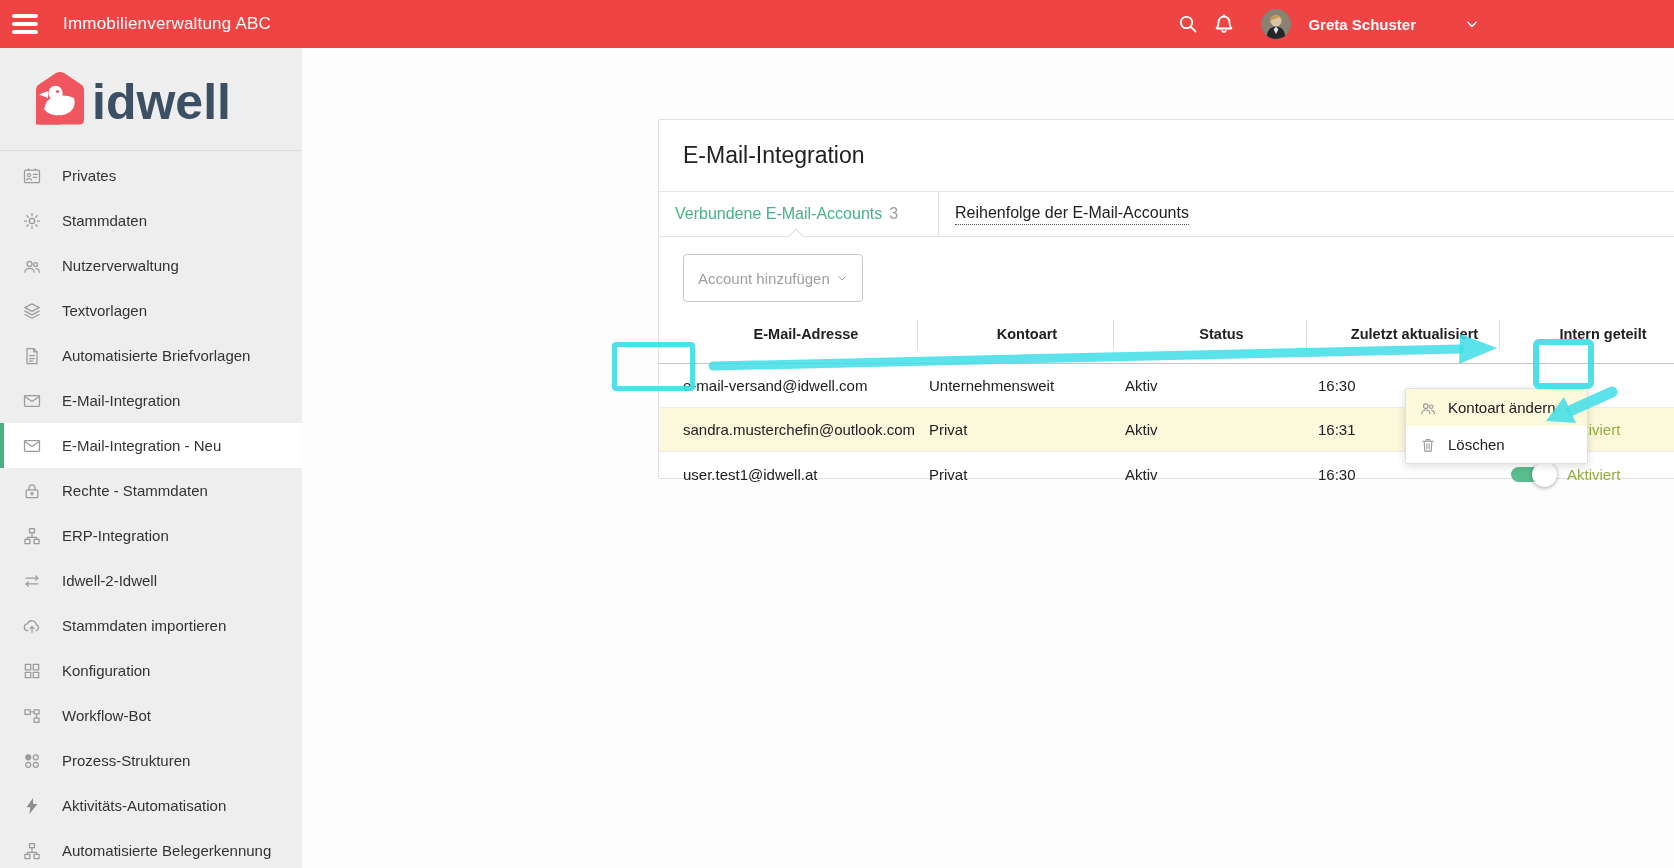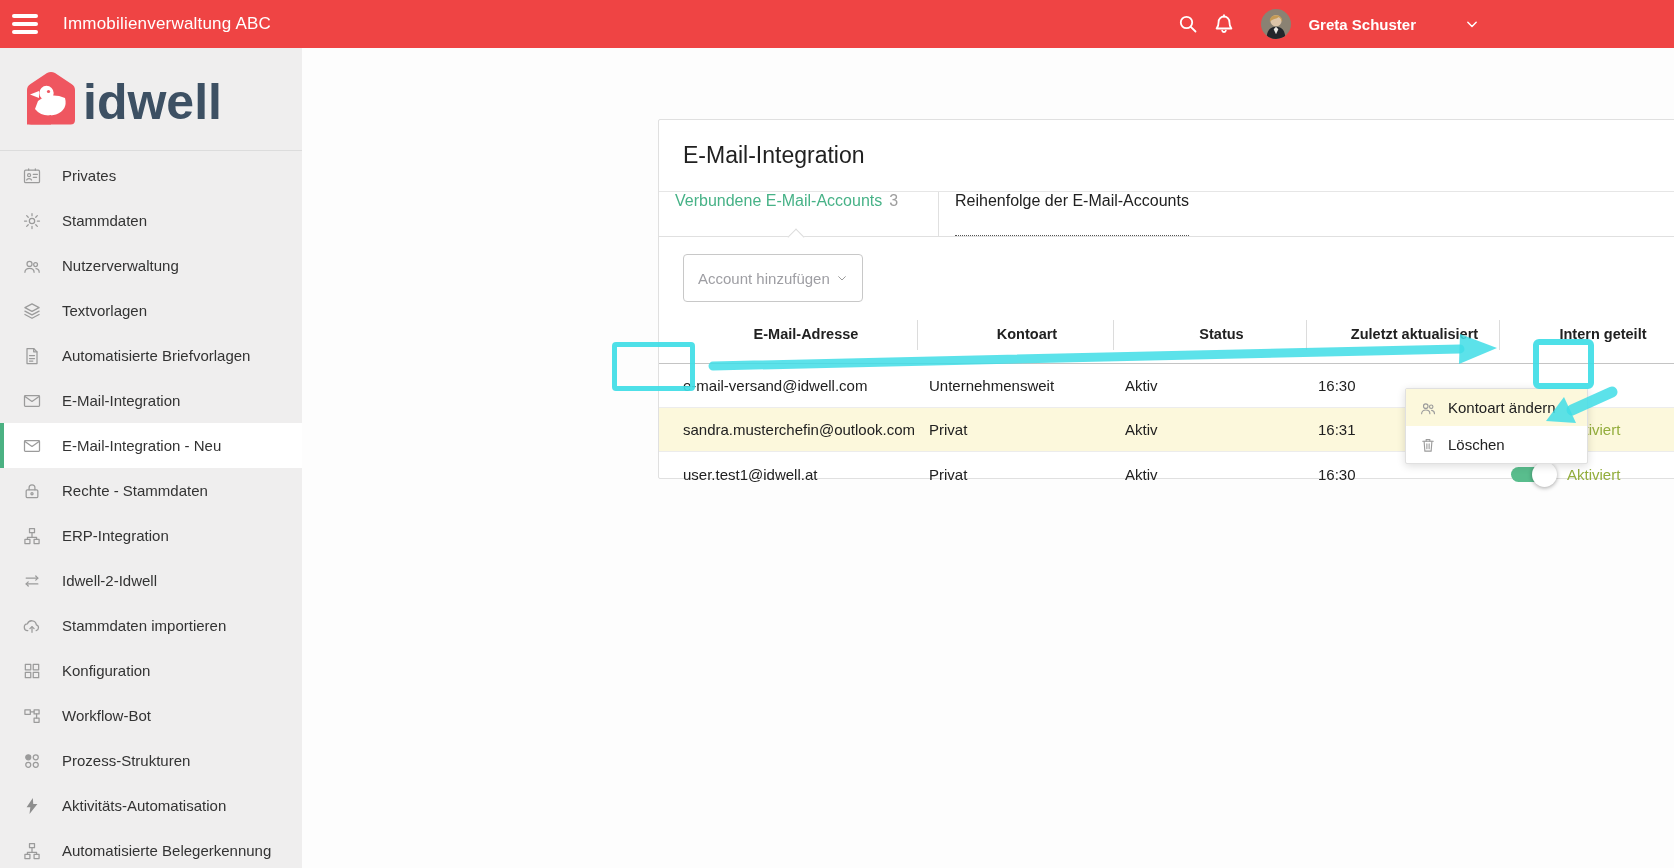--- a/index.html
+++ b/index.html
@@ -15,35 +15,35 @@
     color:#fff;font-size:17px;letter-spacing:.2px;}
   .topbar-right{position:absolute;right:192px;top:0;height:48px;display:flex;align-items:center;}
   .tb-ic{width:24px;height:24px;display:block;}
   .bell{margin-left:12px;}
   .avatar{margin-left:25px;width:30px;height:30px;border-radius:50%;overflow:hidden;flex:0 0 30px;}
   .user-name{margin-left:17px;color:#fff;font-size:15px;font-weight:bold;}
   .tb-chevron{margin-left:46px;width:20px;height:20px;}
 
   
   .sidebar{position:absolute;left:0;top:48px;width:302px;height:820px;background:#efeeee;z-index:10;}
-  .logo-wrap{height:103px;border-bottom:1px solid #dcdcdc;display:flex;align-items:center;padding-left:25px;}
+  .logo-wrap{height:103px;border-bottom:1px solid #dcdcdc;display:flex;align-items:center;padding-left:34px;}
   .side-items{padding-top:2px;}
   .side-item{height:45px;display:flex;align-items:center;padding-left:22px;cursor:pointer;color:#333;}
   .side-item .ic{flex:0 0 20px;margin-right:20px;}
   .side-label{font-size:15px;white-space:nowrap;}
   .side-item.active{background:#fff;border-left:4px solid #4bb182;padding-left:18px;}
 
   
   .main{position:absolute;left:302px;top:48px;right:0;bottom:0;background:#fdfdfd;}
   .card{position:absolute;left:356px;top:71px;width:1247px;height:360px;background:#fff;
     border:1px solid #e0e0e0;border-radius:2px;z-index:15;}
   .card-header{height:72px;border-bottom:1px solid #e6e6e6;display:flex;align-items:center;padding-left:24px;}
   .page-title{font-size:23px;font-weight:500;color:#212121;margin:0;}
   .tabbar{position:relative;height:45px;border-bottom:1px solid #e0e0e0;display:flex;}
-  .tab{display:flex;padding:0 16px;font-size:16px;cursor:pointer;}
+  .tab{display:flex;align-items:center;padding:0 16px;font-size:16px;cursor:pointer;}
   .tab.active{width:280px;border-right:1px solid #e0e0e0;color:#47b287;}
   .tab .count{color:#9e9e9e;margin-left:7px;}
   .tab.plain{color:#212121;}
   .tab .dotted{border-bottom:1px dotted #555;padding-bottom:2px;}
   .notch{position:absolute;left:131px;top:39px;width:12px;height:12px;background:#fff;
     border-left:1px solid #dcdcdc;border-top:1px solid #dcdcdc;transform:rotate(45deg);}
   .content{padding:17px 0 0 0;}
   .add-btn{margin-left:24px;width:180px;height:48px;background:#fff;border:1px solid #c8c8c8;border-radius:4px;
     display:flex;align-items:center;justify-content:space-between;padding:0 12px 0 14px;
     color:#9e9ea3;font-size:15px;font-family:inherit;cursor:pointer;}

